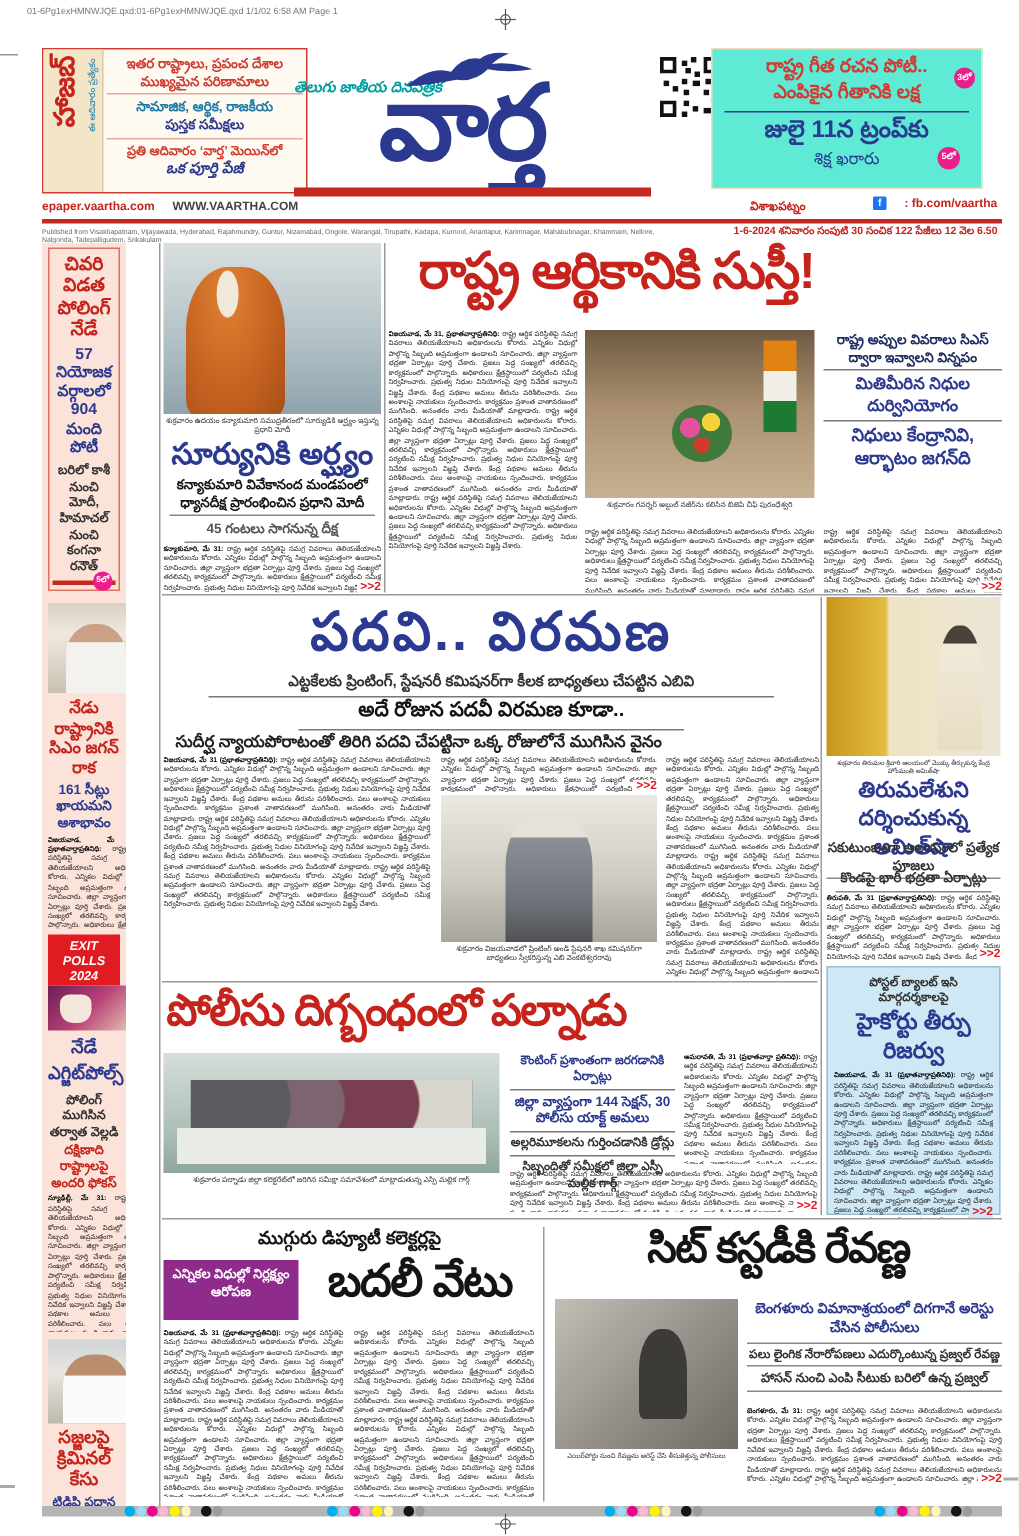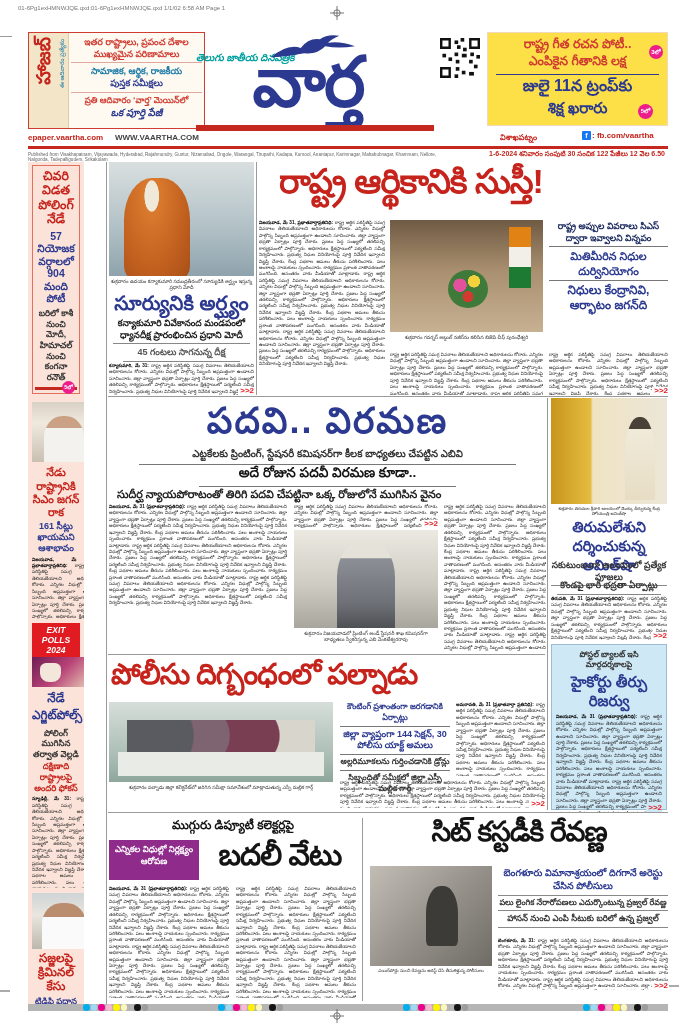--- a/index.html
+++ b/index.html
@@ -94,34 +94,34 @@
       <rect x="7" y="16" width="3" height="3" fill="#111"></rect>
       <rect x="13" y="18" width="3" height="3" fill="#111"></rect>
       <rect x="24" y="18" width="3" height="3" fill="#111"></rect>
       <rect x="28" y="22" width="3" height="3" fill="#111"></rect>
       <rect x="13" y="24" width="3" height="3" fill="#111"></rect>
       <rect x="18" y="27" width="3" height="3" fill="#111"></rect>
       <rect x="24" y="28" width="4" height="3" fill="#111"></rect>
       <rect x="12" y="30" width="3" height="3" fill="#111"></rect>
   </svg>
 
-  <div class="abs" style="left:487px;top:32px;width:181px;height:94px;background:#fde047;border:1px solid #f0d9bd;text-align:center;padding-top:4px">
+  <div class="abs" style="left:474px;top:32px;width:181px;height:94px;background:#5eead4;border:1px solid #f0d9bd;text-align:center;padding-top:4px">
     <div style="position:relative;border-bottom:1.5px solid #2b3990;margin:0 8px;padding-bottom:3px">
       <div style="font-size:12.5px;font-weight:bold;color:#d03c32">రాష్ట్ర గీత రచన పోటీ..</div>
       <div style="font-size:12.5px;font-weight:bold;color:#d03c32">ఎంపికైన గీతానికి లక్ష</div>
       <span class="badge" style="position:absolute;right:-4px;top:8px;width:14px;height:14px;font-size:6px;line-height:14px">3లో</span>
     </div>
     <div style="position:relative;margin:2px 8px 0">
       <div style="font-size:16px;font-weight:bold;color:#2b3990">జులై 11న ట్రంప్‌కు</div>
-      <div style="font-size:15px;font-weight:bold;color:#2b3990">శిక్ష ఖరారు</div>
+      <div style="font-size:11px;font-weight:normal;color:#2b3990">శిక్ష ఖరారు</div>
       <span class="badge" style="position:absolute;right:6px;bottom:1px;width:15px;height:15px;font-size:6px;line-height:15px">5లో</span>
     </div>
   </div>
   <div class="abs" style="left:500px;top:133px;font-size:8px;font-weight:bold;color:#c5231b">విశాఖపట్నం</div>
-  <div class="abs" style="left:582px;top:131px;display:flex;align-items:center;gap:1px">
+  <div class="abs" style="left:582px;top:131px;display:flex;align-items:center;gap:12px">
     <span style="width:9px;height:9px;background:#1877f2;color:#fff;font-size:7px;font-weight:bold;text-align:center;line-height:9px;border-radius:1px">f</span>
     <span style="font-size:8px;font-weight:bold;color:#c5231b">: fb.com/vaartha</span>
   </div>
 
   <div class="abs" style="left:28px;top:146px;width:640px;height:3px;background:#c4281e"></div>
   <div class="abs" style="left:28px;top:152px;width:420px;font-size:4.6px;color:#666">Published from Visakhapatnam, Vijayawada, Hyderabad, Rajahmundry, Guntur, Nizamabad, Ongole, Warangal, Tirupathi, Kadapa, Kurnool, Anantapur, Karimnagar, Mahabubnagar, Khammam, Nellore, Nalgonda, Tadepalligudem, Srikakulam</div>
   <div class="abs" style="right:14px;top:150px;font-size:7px;font-weight:bold;color:#c5231b">1-6-2024 శనివారం సంపుటి 30 సంచిక 122 పేజీలు 12 వెల 6.50</div>
 
   <div class="rule" style="left:106px;top:162px;width:1px;height:845px"></div>
   <div class="rule" style="left:256px;top:162px;width:1px;height:233px"></div>

